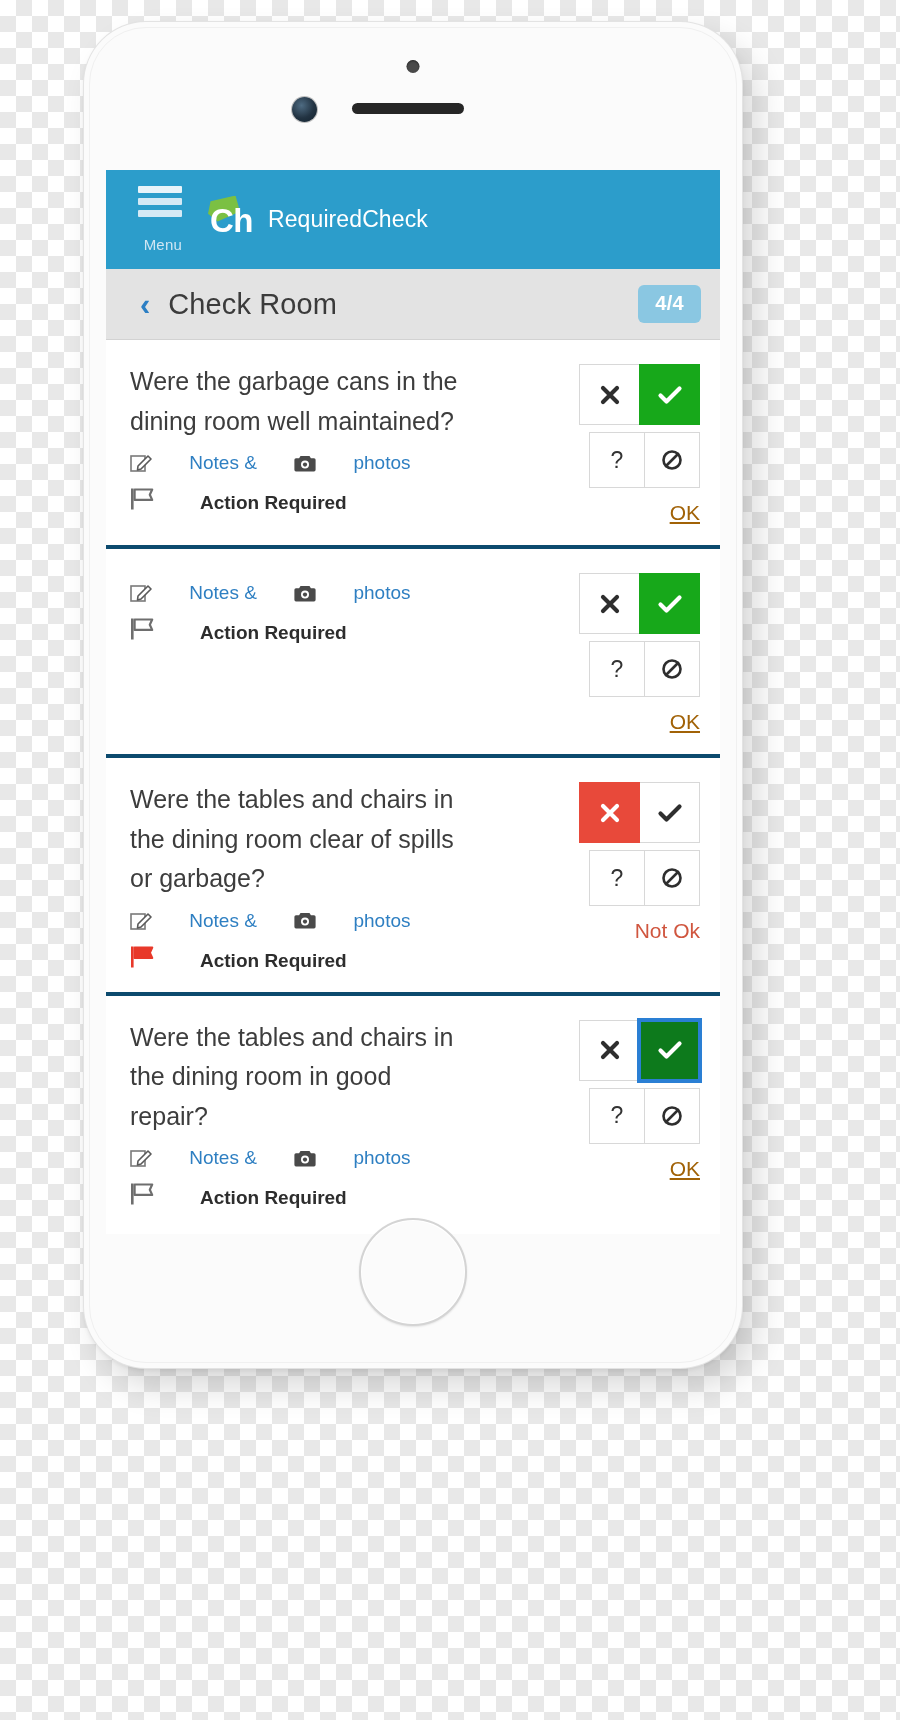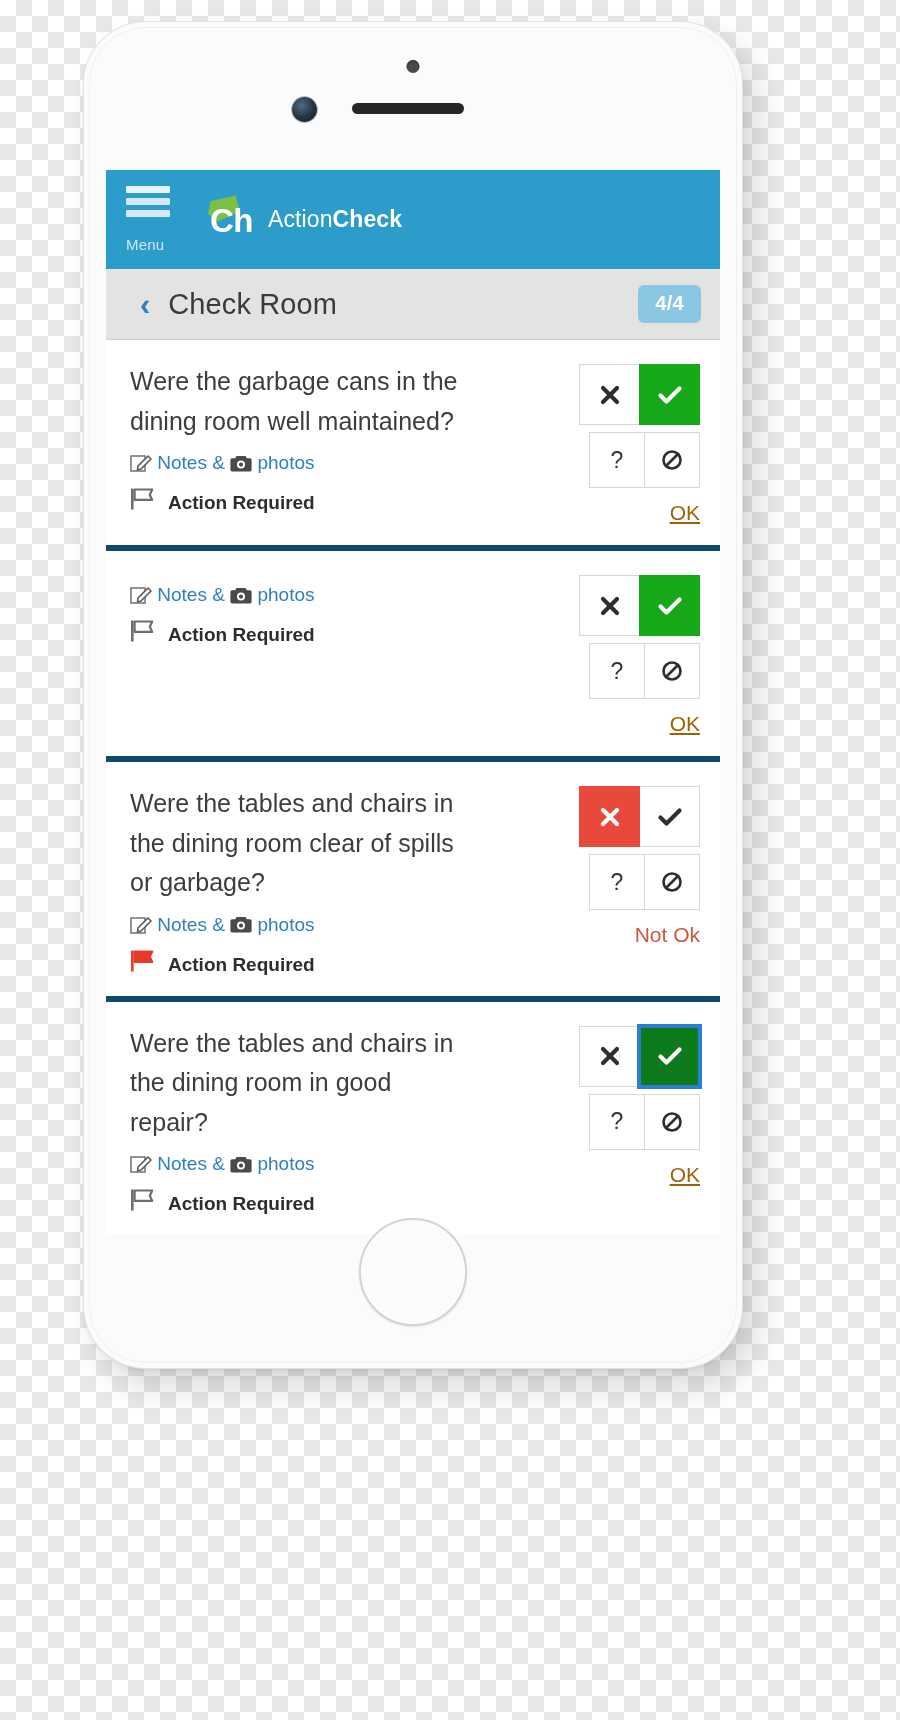--- a/index.html
+++ b/index.html
@@ -100,21 +100,21 @@
     height: 99px;
     background: #2c9dcb;
     display: flex;
     align-items: center;
     padding-left: 20px;
   }
   .menu-btn {
     width: 56px;
     display: flex;
     flex-direction: column;
-    align-items: flex-start;
+    align-items: flex-end;
     cursor: pointer;
     gap: 13px;
   }
   .menu-bars { width: 44px; }
   .menu-bars span {
     display: block;
     height: 7px;
     background: #d4e9f5;
     border-radius: 1px;
     margin-bottom: 5px;
@@ -151,21 +151,21 @@
     font-weight: bold;
     letter-spacing: -0.5px;
     line-height: 1;
   }
   .brand-name {
     margin-left: 12px;
     font-size: 23px;
     color: #ffffff;
     letter-spacing: 0.1px;
   }
-  .brand-name b { font-weight: bold; }
+  .brand-name b { font-weight: normal; }
 
   
   .sub-header {
     height: 71px;
     background: #e3e3e3;
     border-bottom: 1px solid #d2d2d2;
     display: flex;
     align-items: center;
     padding: 0 19px 0 34px;
   }
@@ -192,35 +192,36 @@
     padding: 7px 17px 8px;
     letter-spacing: 0.3px;
     text-align: right;
   }
 
   
   .q-list { background: #ffffff; }
 
   .q-card {
     display: flex;
-    border-bottom: 6px solid #0c4a6e;
+    border-bottom: 4px solid #0c4a6e;
     padding: 22px 20px 20px 24px;
     position: relative;
   }
   .q-left { flex: 1; padding-right: 8px; }
   .q-text {
     font-size: 25px;
     color: #3d3d3d;
     line-height: 1.58;
     max-width: 330px;
   }
   .meta-row {
     display: flex;
     align-items: center;
     margin-top: 11px;
+    gap: 32px;
   }
   .meta-row.flag-row { margin-top: 10px; }
 
   .icon-note, .icon-cam {
     display: inline-block;
     flex: none;
   }
   .notes-link {
     font-size: 19px;
     color: #2e7fc2;
@@ -315,21 +316,21 @@
             <span></span>
         </div>
         <div class="menu-label">Menu</div>
       </div>
       <div class="brand">
         <div class="logo-mark">
           <div class="logo-leaf"></div>
           <div class="logo-ch">Ch</div>
         </div>
         <div class="brand-name">
-          <span>Action</span><b>Check</b>
+          <span>Required</span><b>Check</b>
         </div>
       </div>
     </div>
 
     <div class="sub-header">
       <div class="back-chevron">‹</div>
       <div class="room-title">Check Room</div>
       <div class="count-badge">4/4</div>
     </div>
 

